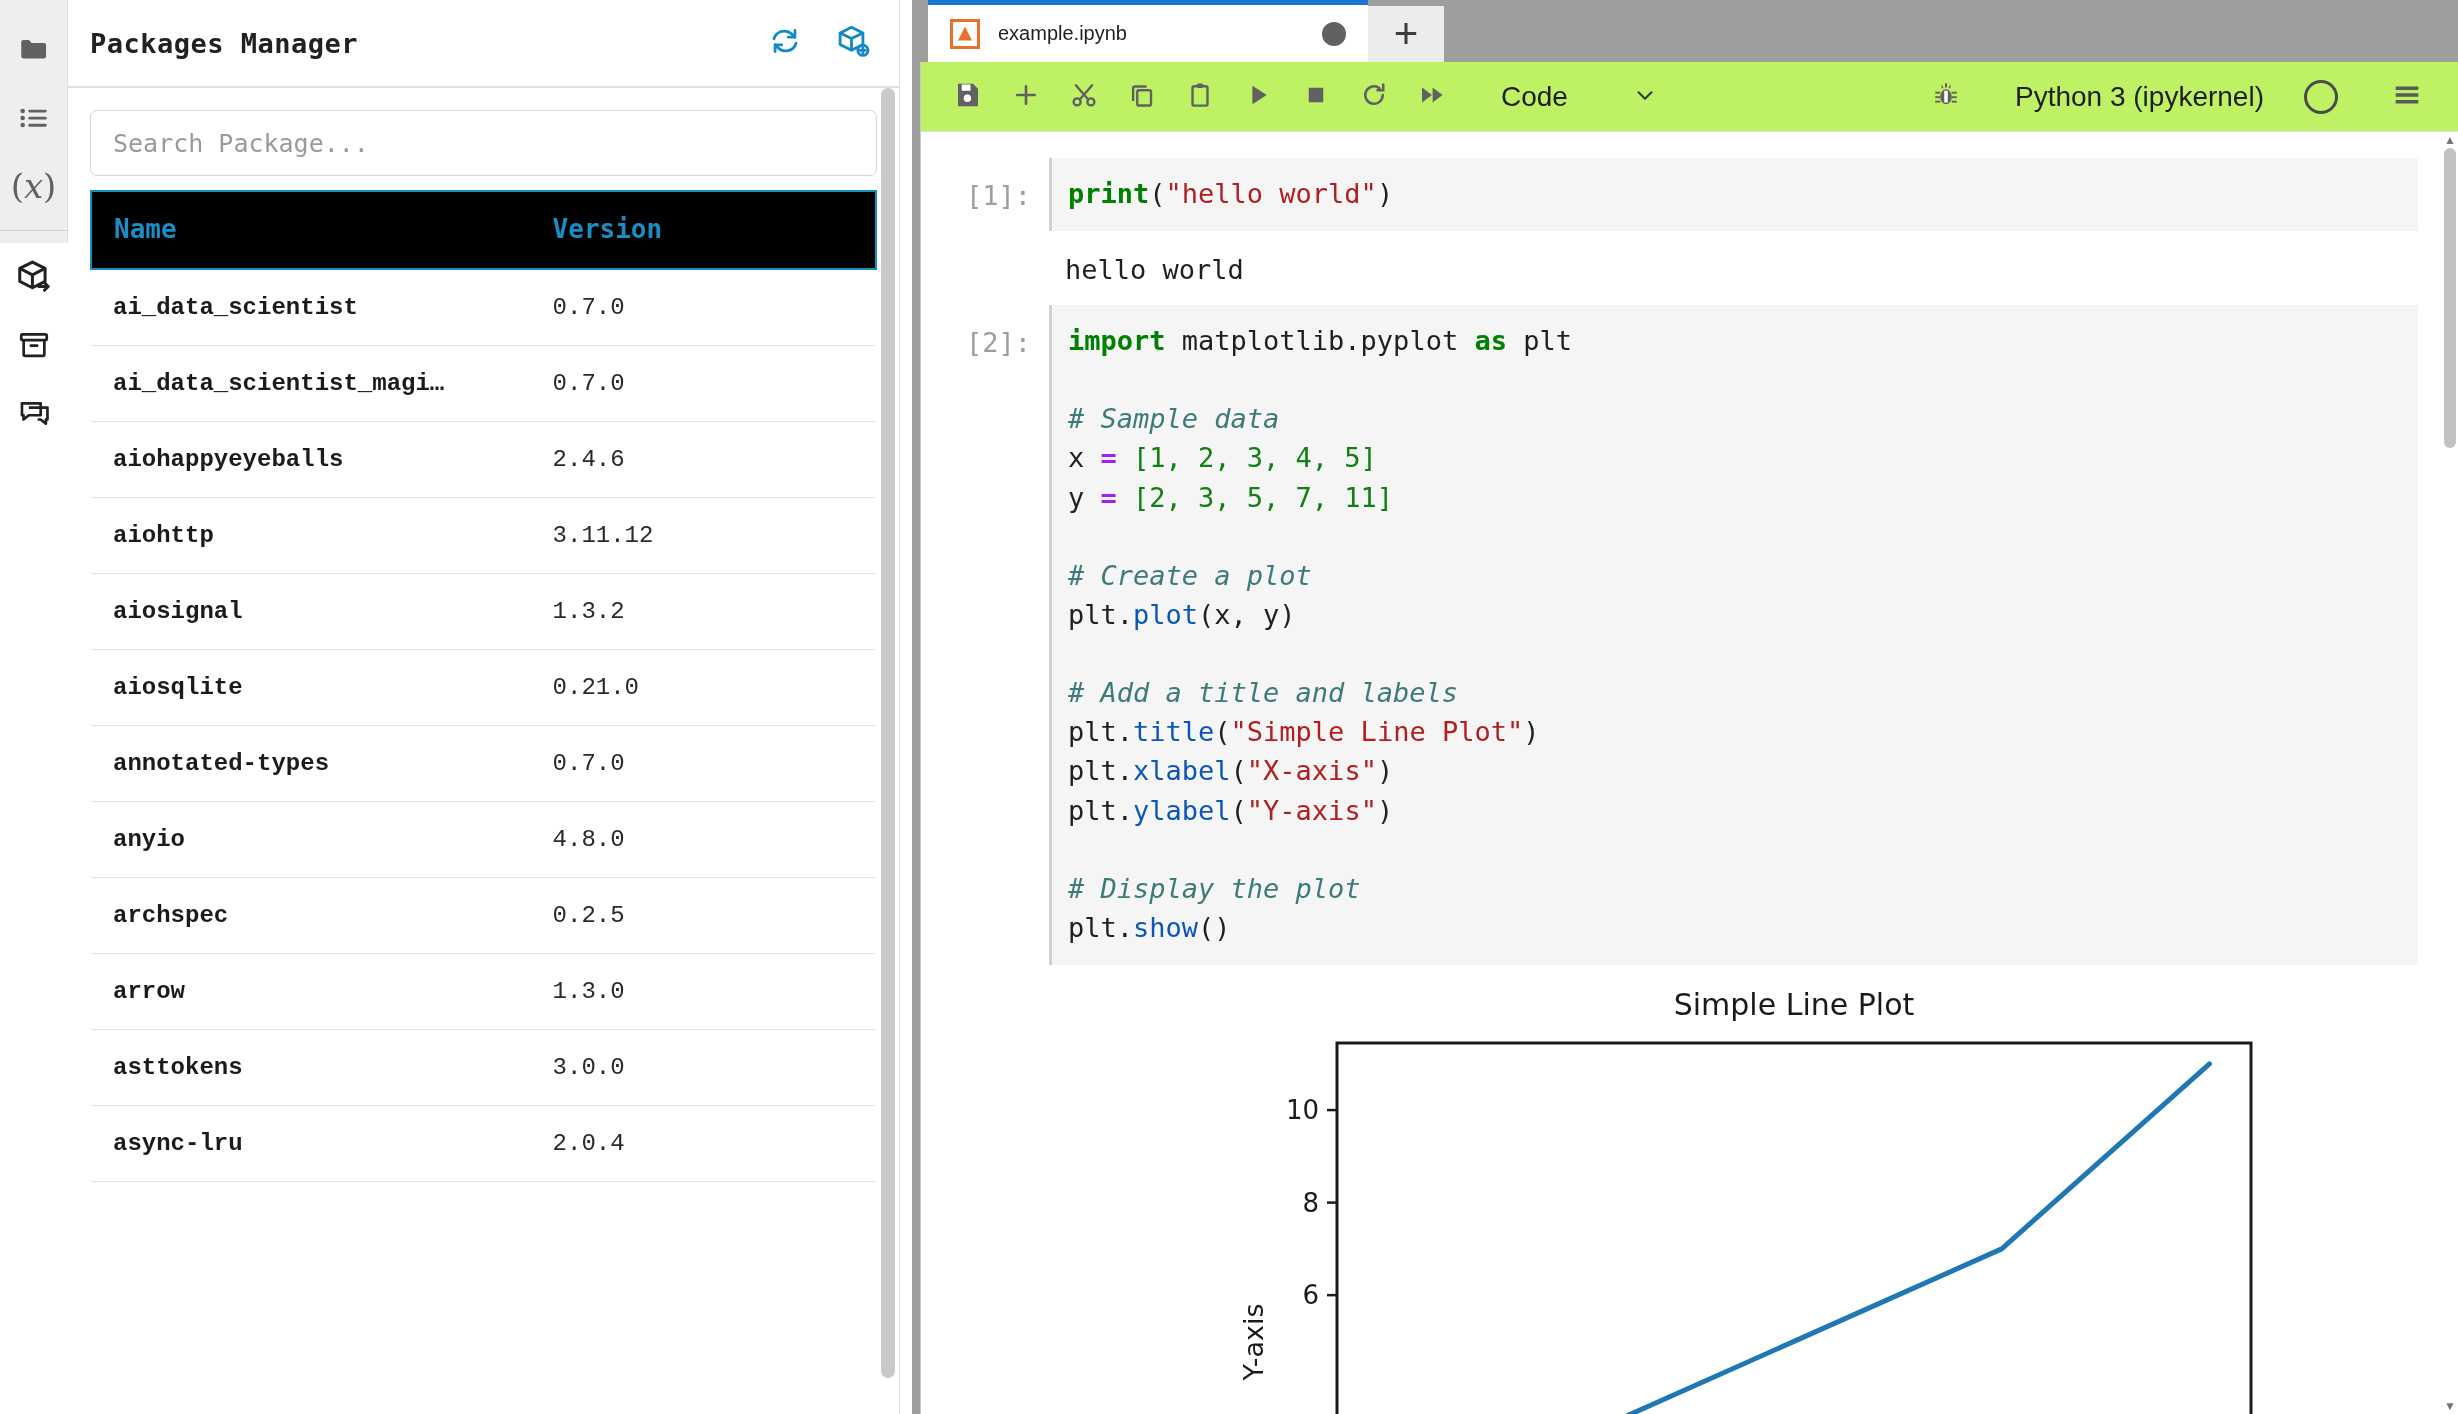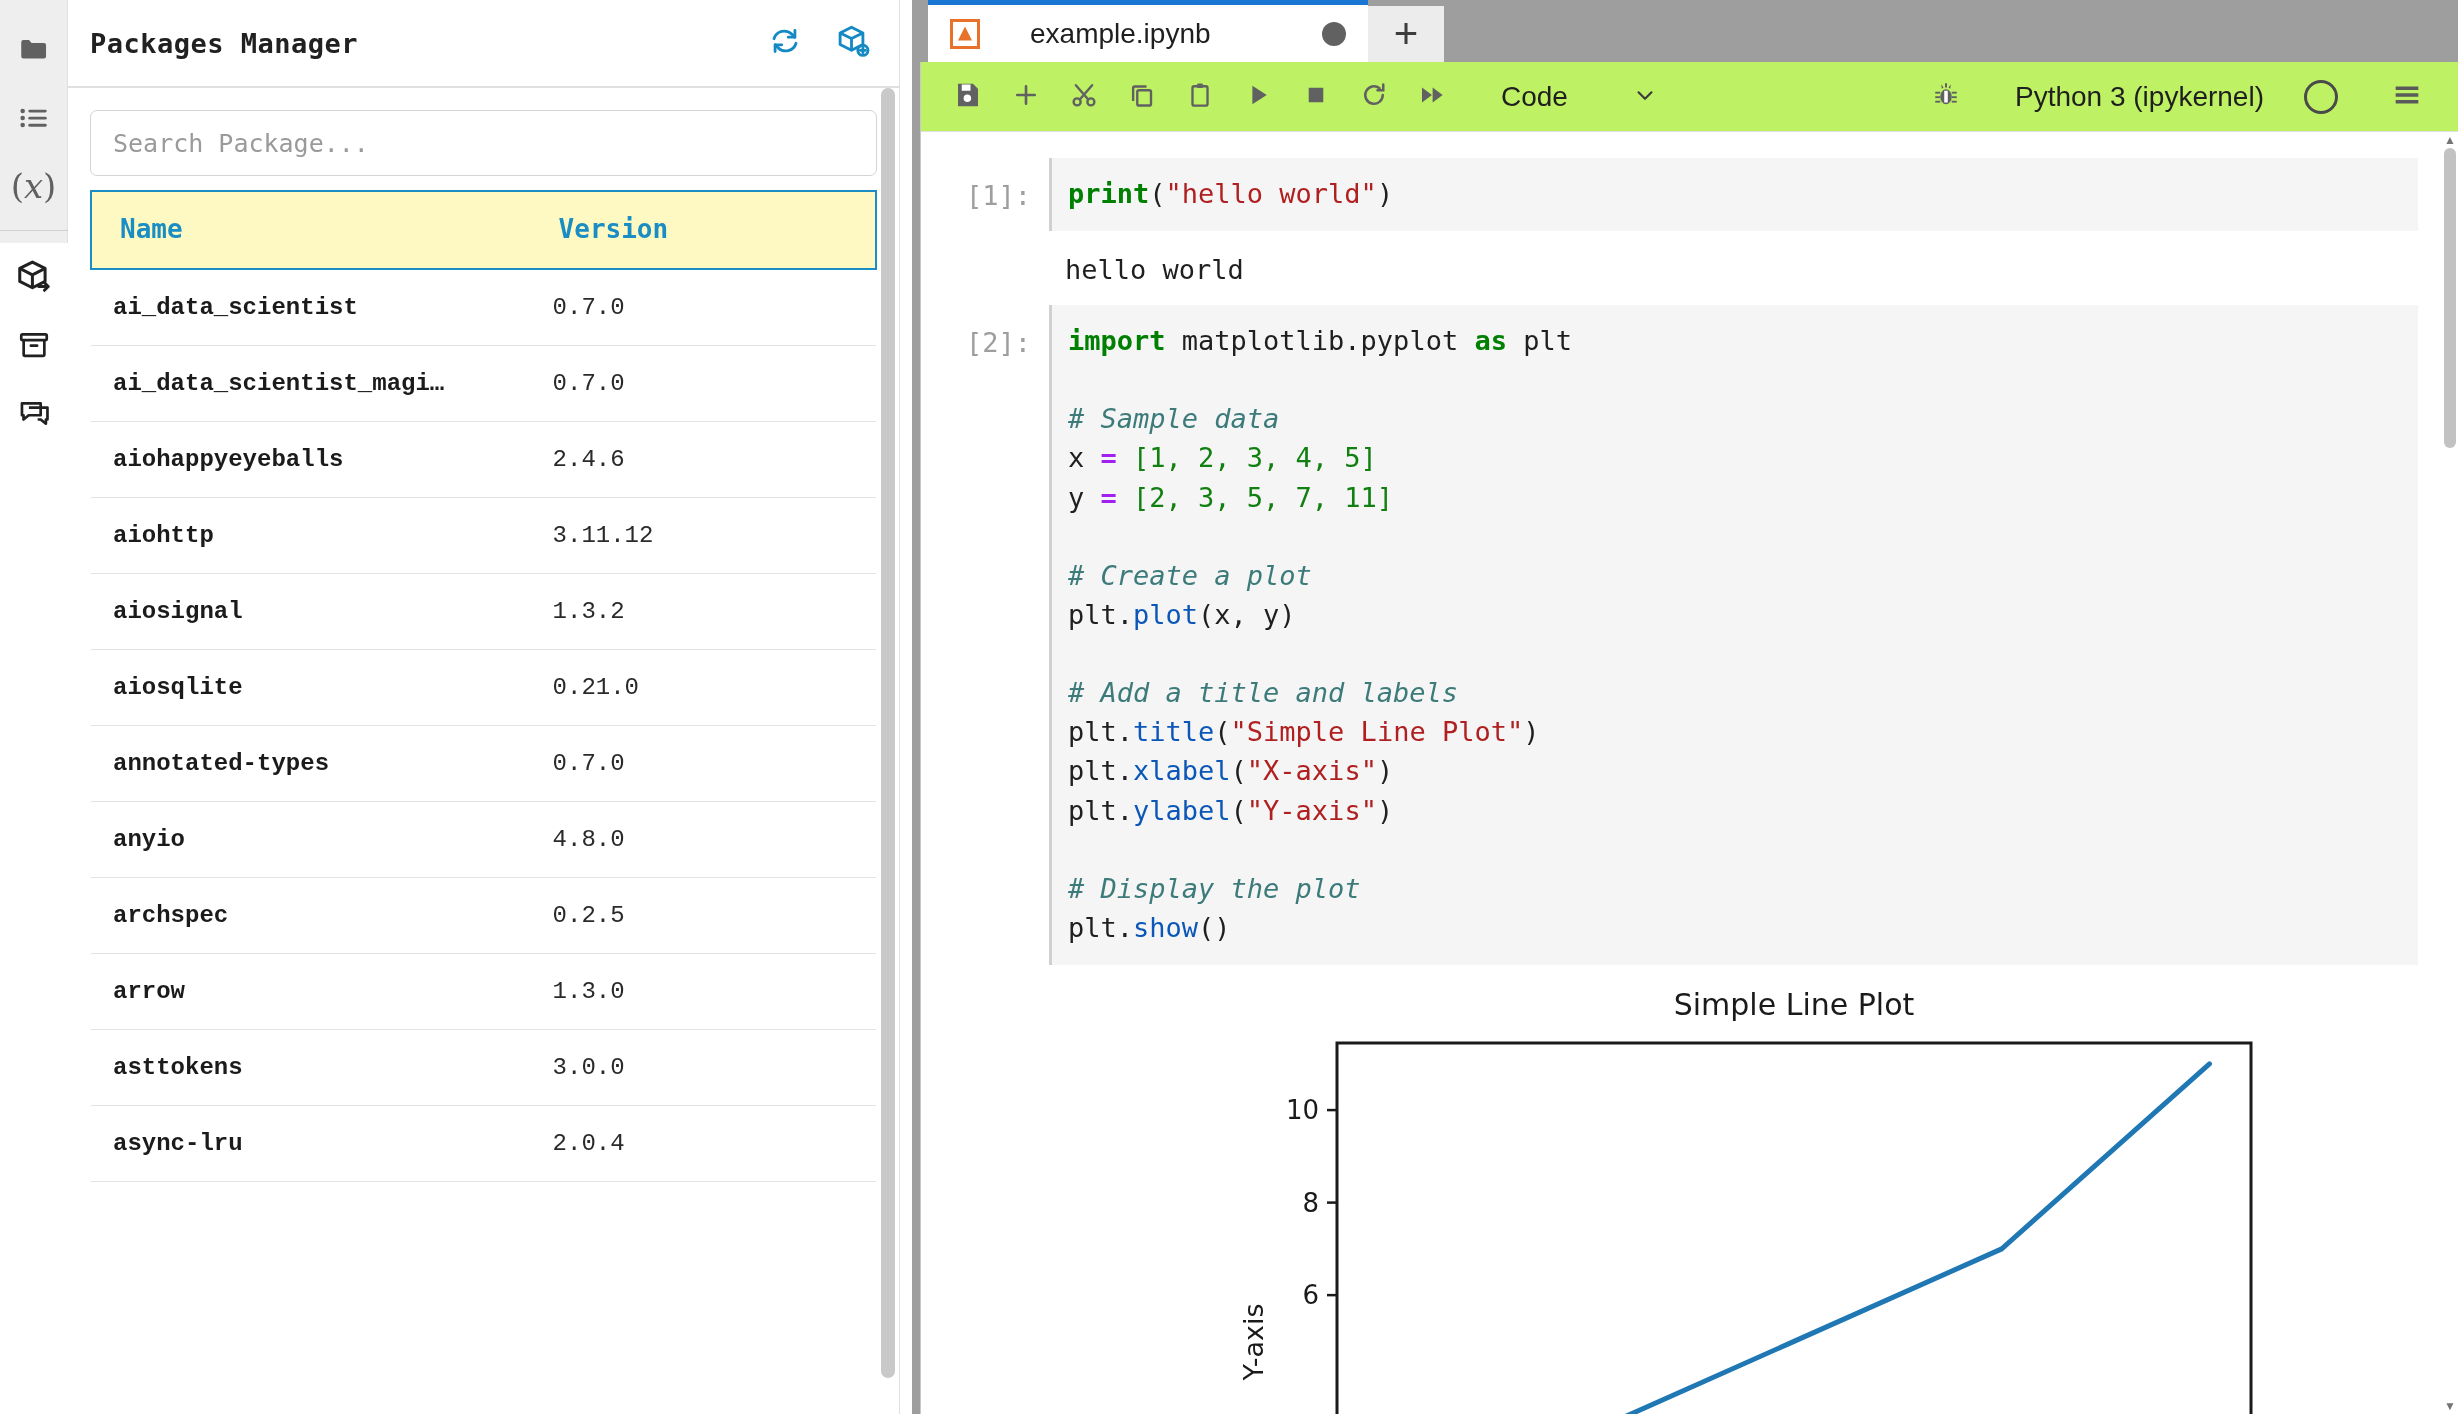--- a/index.html
+++ b/index.html
@@ -66,24 +66,24 @@
   }
   .pkg-search::placeholder { color: #9a9a9a; }
 
   .pkg-table-wrap { flex: 1; overflow: hidden; padding: 0 22px 0 22px; position: relative; }
   .pkg-table { width: 100%; border-collapse: collapse; table-layout: fixed; }
   .pkg-table thead tr { }
   .pkg-table thead th {
     text-align: left;
     font-family: "DejaVu Sans Mono", "Liberation Mono", monospace;
     font-weight: bold; font-size: 26px; color: #1a8ec4;
-    padding: 22px 0 24px 28px;
+    padding: 22px 0 24px 22px;
     border-top: 2px solid #1a8ec4;
     border-bottom: 2px solid #1a8ec4;
-    background: #fef9c3;
+    background: #000000;
   }
   .pkg-table thead th:first-child { border-left: 2px solid #1a8ec4; }
   .pkg-table thead th:last-child  { border-right: 2px solid #1a8ec4; }
   .pkg-table tbody td {
     font-family: Liberation Mono, monospace;
     font-size: 24px; color: #1b1b1b;
     padding: 24px 0 24px 22px;
     border-bottom: 1px solid #e3e3e3;
     white-space: nowrap; overflow: hidden; text-overflow: ellipsis;
   }
@@ -127,21 +127,21 @@
   }
   .tab-icon {
     width: 30px; height: 30px; flex: 0 0 30px;
     border: 3px solid #e8722a;
     display: flex; align-items: center; justify-content: center;
   }
   .tab-icon i {
     display: block; width: 14px; height: 14px; background: #e8722a;
     clip-path: polygon(50% 0%, 100% 100%, 0% 100%);
   }
-  .tab-label { font-size: 28px; color: #1f1f1f; flex: 1; white-space: nowrap; margin-left: 32px; }
+  .tab-label { font-size: 20px; color: #1f1f1f; flex: 1; white-space: nowrap; }
   .tab-dot { width: 24px; height: 24px; border-radius: 50%; background: #616161; flex: 0 0 24px; }
   .tab-add {
     width: 76px; height: 56px; background: #ececec;
     display: flex; align-items: center; justify-content: center;
     font-size: 42px; color: #3c3c3c; font-weight: 300; line-height: 1;
   }
 
   .nbframe {
     flex: 1; min-height: 0;
     background: #bef264;

